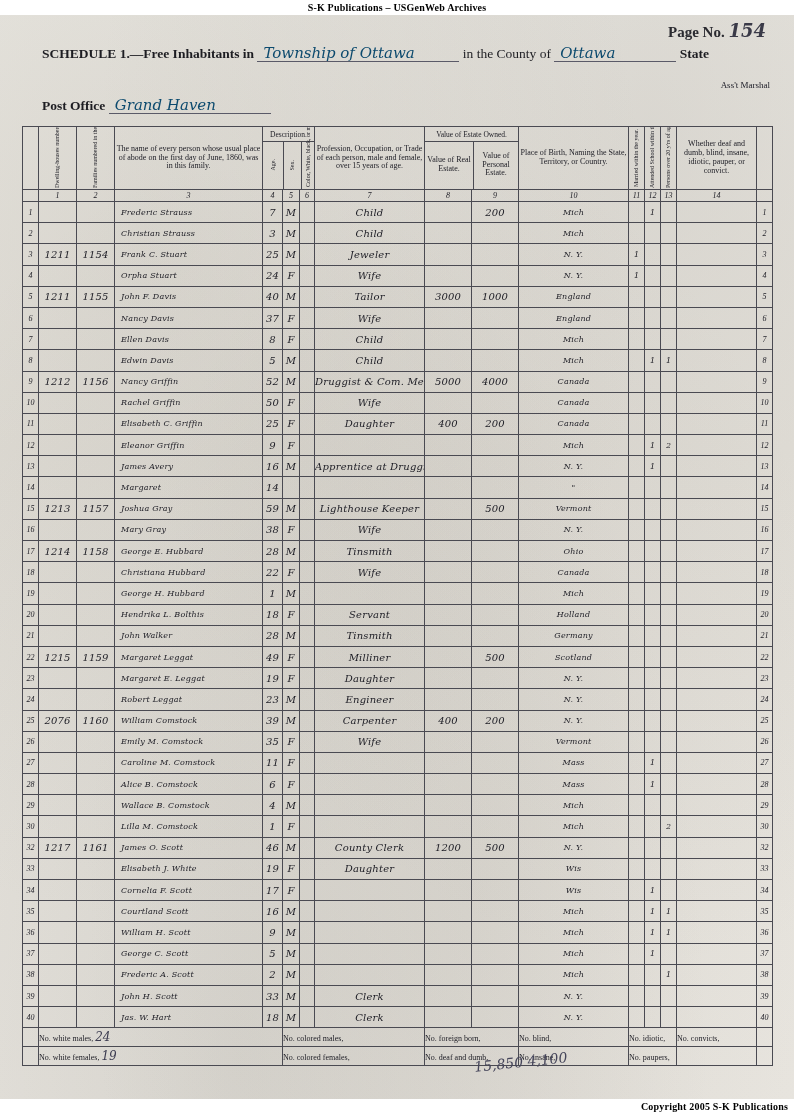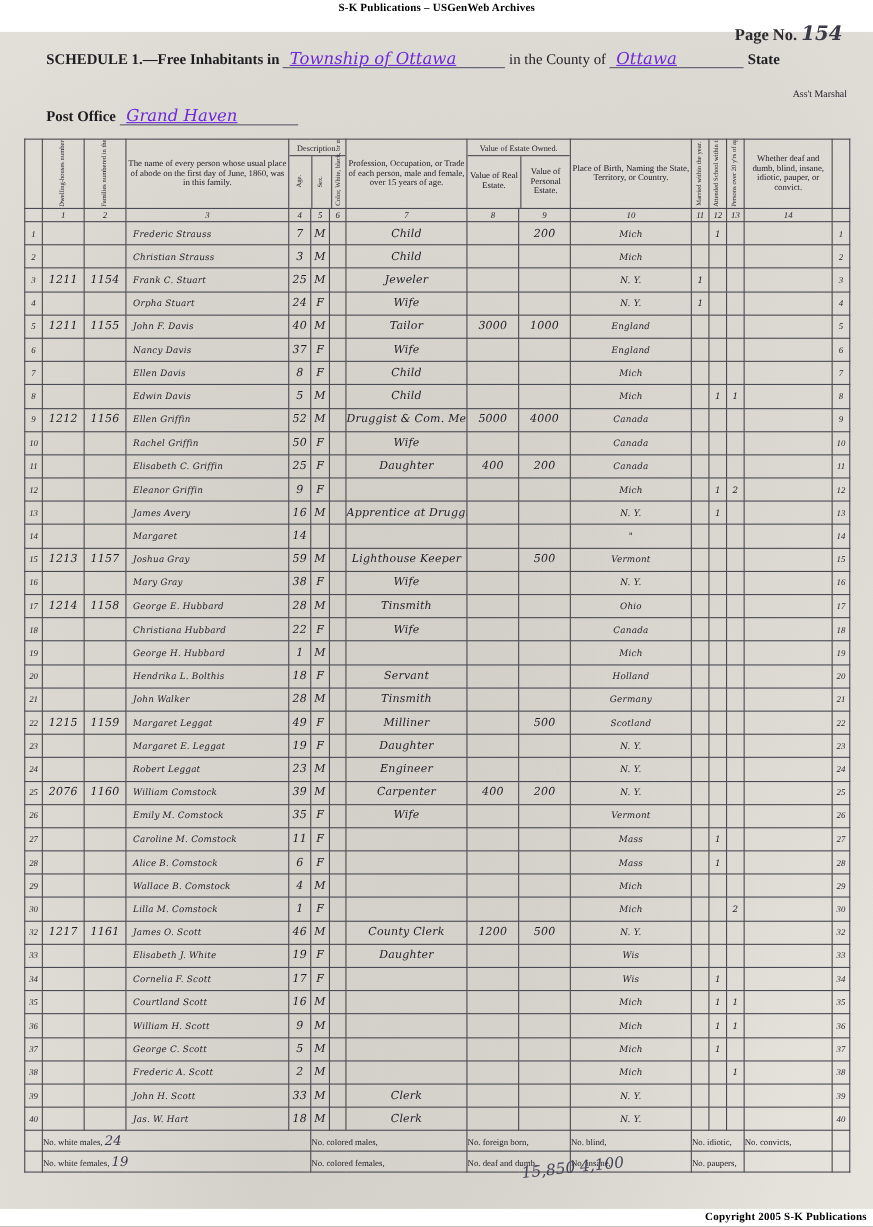--- a/index.html
+++ b/index.html
@@ -34,21 +34,21 @@
     left: 0;
     width: 794px;
     background: #ffffff;
     color: #000;
     font-family: "Liberation Serif", serif;
     font-size: 10px;
     font-weight: bold;
     text-align: center;
     letter-spacing: .2px;
   }
-  .topbar { top: 0; height: 29px; line-height: 15px; }
+  .topbar { top: 0; height: 15px; line-height: 15px; }
   .bottombar { bottom: 0; height: 16px; line-height: 16px; text-align: right; padding-right: 6px; box-sizing: border-box; }
 
   .sheet {
     position: absolute;
     left: 22px;
     top: 16px;
     width: 750px;
     height: 1080px;
   }
 
@@ -72,27 +72,26 @@
   .hline {
     position: absolute;
     font-size: 13.5px;
     color: #1d1d22;
     white-space: nowrap;
   }
   .hline b { font-weight: bold; }
   .cursive {
     font-family: "DejaVu Serif", serif;
     font-style: italic;
-    color: #6d28d9;
+    color: #0c4a6e;
     font-size: 15px;
     border-bottom: 1px solid #5a5a68;
     padding: 0 6px 0 6px;
     display: inline-block;
     line-height: 15px;
-    text-decoration: underline;
   }
   .tiny-right {
     position: absolute;
     font-size: 9px;
     color: #20202a;
   }
 
   
   table.census {
     position: absolute;
@@ -454,21 +453,21 @@
             <td class="tick"></td>
             <td class="tick">1</td>
             <td class="tick">1</td>
             <td class="hand sm"></td>
             <td class="rn">8</td>
           </tr>
           <tr class="row">
             <td class="rn">9</td>
             <td class="hand sm">1212</td>
             <td class="hand sm">1156</td>
-            <td class="hand lft">Ellen Griffin</td>
+            <td class="hand lft">Nancy Griffin</td>
             <td class="hand sm">52</td>
             <td class="hand sm">M</td>
             <td class="hand sm"></td>
             <td class="hand sm">Druggist &amp; Com. Merc.</td>
             <td class="hand sm">5000</td>
             <td class="hand sm">4000</td>
             <td class="hand">Canada</td>
             <td class="tick"></td>
             <td class="tick"></td>
             <td class="tick"></td>

